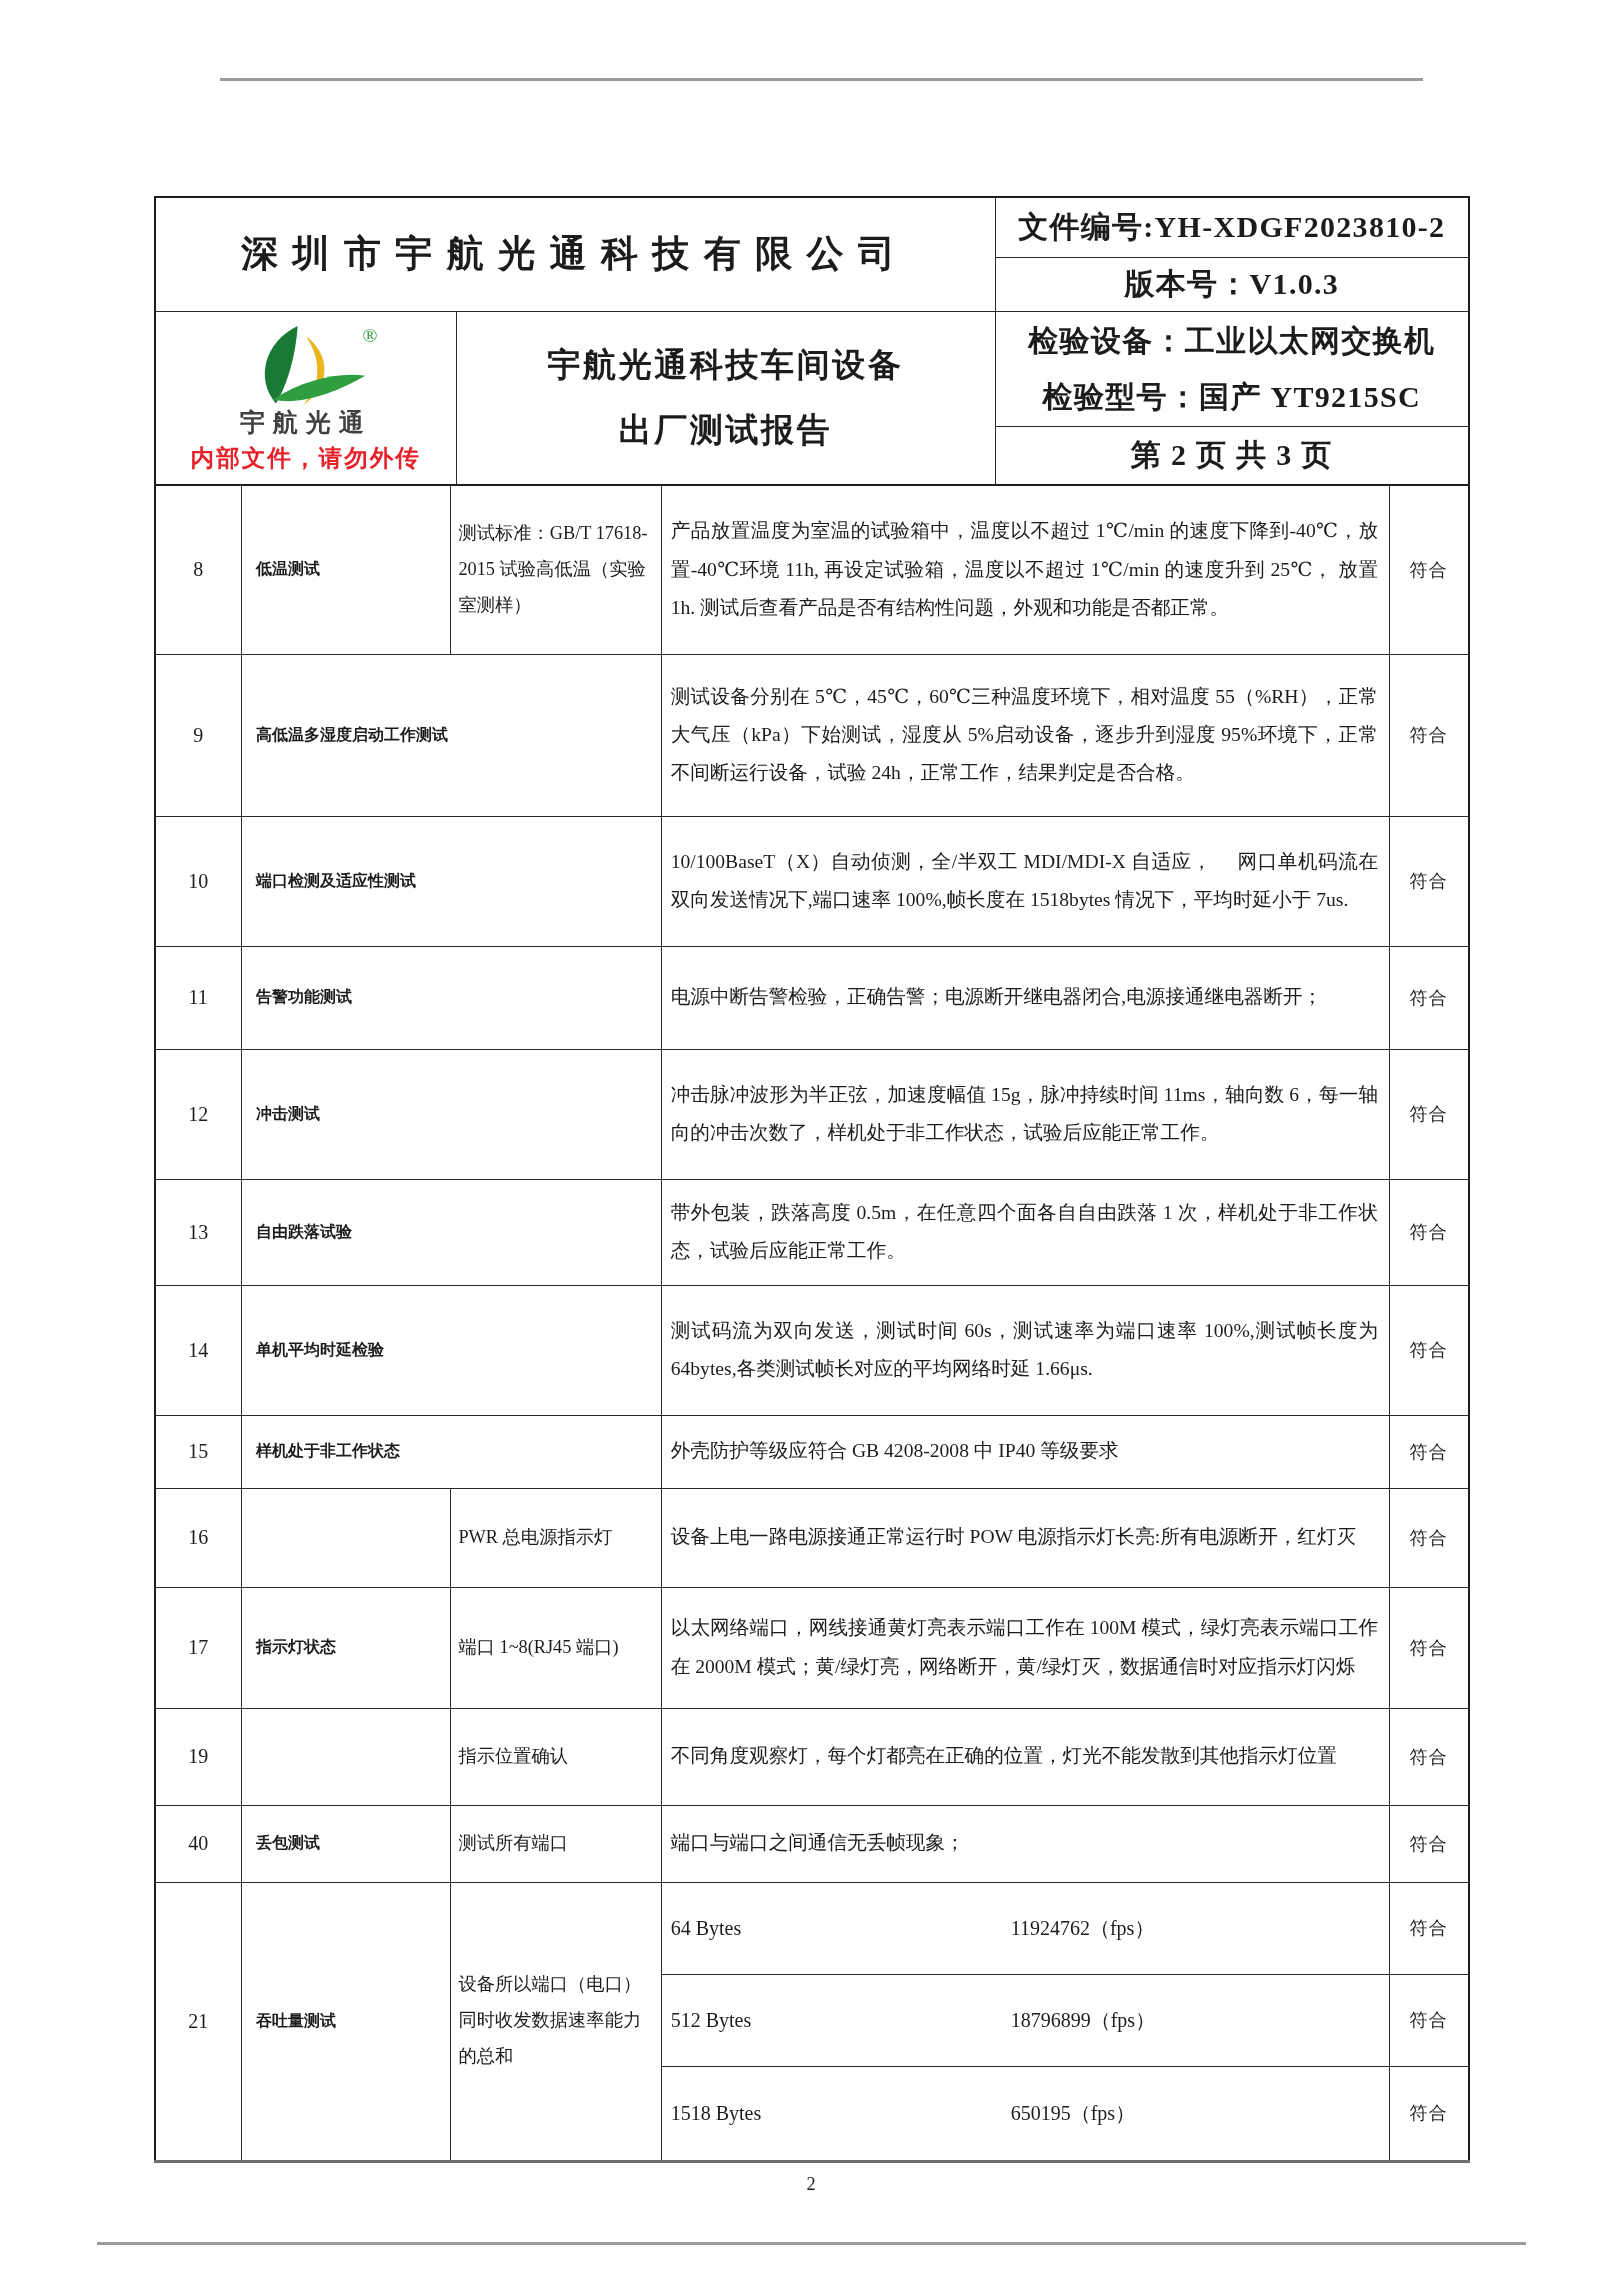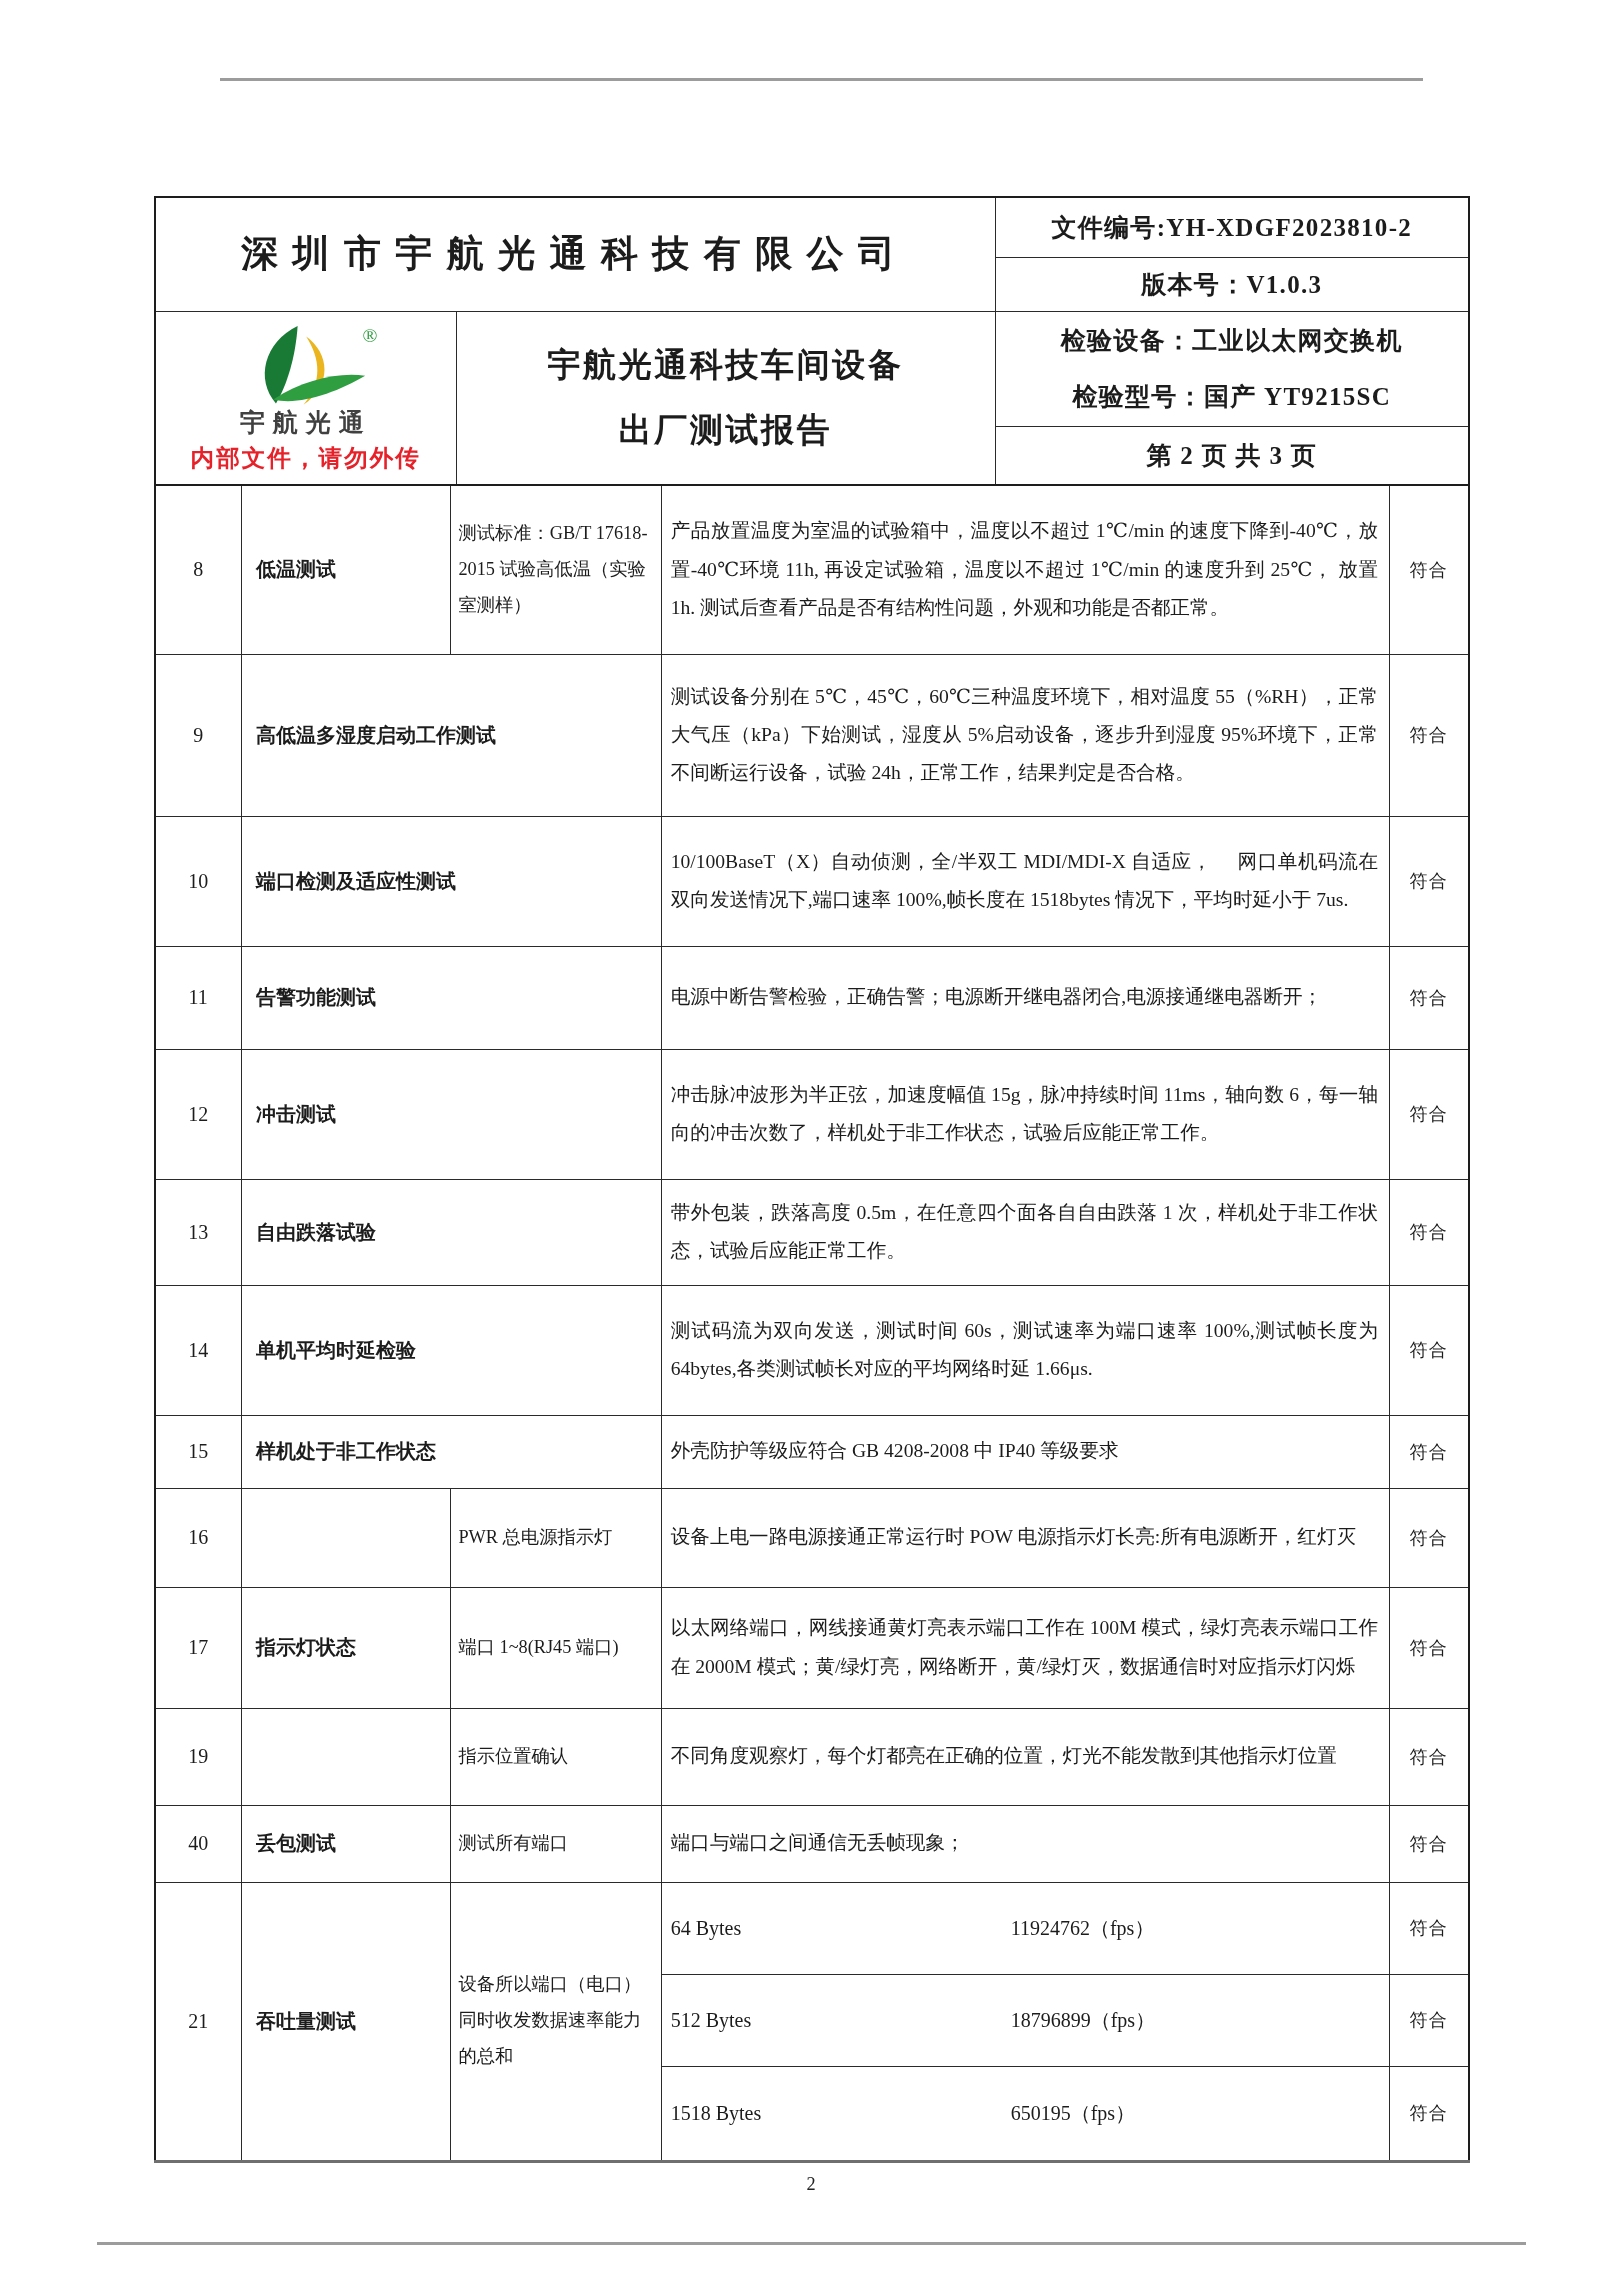--- a/index.html
+++ b/index.html
@@ -12,32 +12,32 @@
   .rule-bottom{position:absolute;top:2242px;left:97px;width:1429px;height:3.3px;background:#9c9c9c;}
   .page-num{position:absolute;top:2174px;left:0;width:1622px;text-align:center;
     font-size:18.3px;color:#222;}
   .doc{position:absolute;left:154px;top:196px;width:1314px;}
   table{border-collapse:collapse;table-layout:fixed;width:1314px;}
   .htable{border:2.6px solid #1d1d1d;}
   .dtable{border:2.6px solid #1d1d1d;margin-top:-2px;border-bottom:3.9px solid #6f6f6f;}
   td{border:1.3px solid #2a2a2a;overflow:hidden;vertical-align:middle;background:#fff;}
   
   .company{text-align:center;font-weight:700;font-size:37px;letter-spacing:14.4px;}
-  .hmeta{text-align:center;font-weight:700;font-size:25px;letter-spacing:1.3px;}
+  .hmeta{text-align:center;font-weight:700;font-size:30px;letter-spacing:1.3px;}
   .devcell div{line-height:56px;}
   .titlecell{text-align:center;font-weight:700;font-size:33px;letter-spacing:2.6px;}
   .titlecell div{line-height:65px;}
   .logocell{text-align:center;}
   .logo-wrap{display:flex;flex-direction:column;align-items:center;justify-content:center;}
   .brand{color:#404040;font-size:25px;font-weight:700;letter-spacing:7.9px;
     font-family:"Liberation Sans","DejaVu Sans",sans-serif;}
   .confidential{color:#e62129;font-size:23.6px;font-weight:700;letter-spacing:2px;margin-top:2.6px;}
   
   .no{text-align:center;font-size:20px;}
-  .name{padding-left:14.4px;font-weight:700;font-size:20px;text-align:left;}
+  .name{padding-left:14.4px;font-weight:700;font-size:16px;text-align:left;}
   .sub{text-align:left;padding:6.5px 7.9px;line-height:1.95;font-size:18.3px;}
   .desc{padding:5.2px 10.5px 5.2px 9.2px;line-height:1.95;font-size:19.6px;text-align:justify;}
   .result{text-align:center;font-size:18px;letter-spacing:1.3px;}
   .band{padding:0 0 0 9.2px;}
   .bandrow{display:flex;align-items:center;height:100%;}
   .bsize{width:340px;font-size:20px;}
   .bval{font-size:20px;flex:1;text-align:left;}
 </style>
 </head>
 <body>

